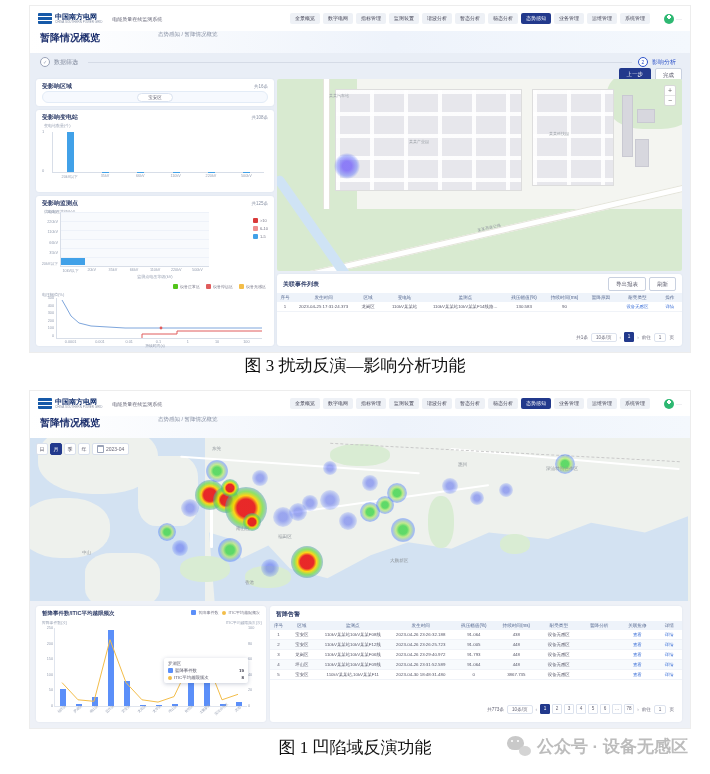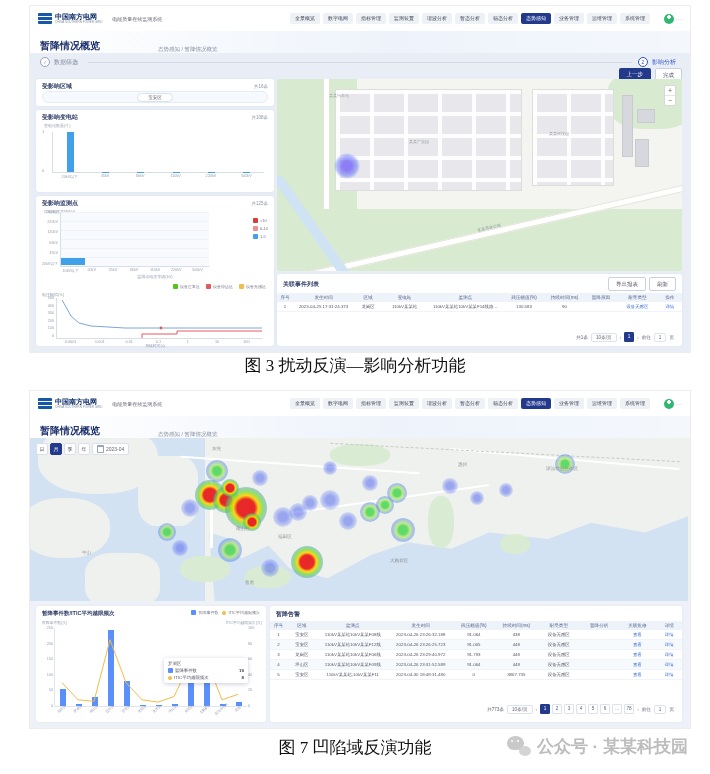--- a/index.html
+++ b/index.html
@@ -14,21 +14,21 @@
   .logo-name{font-size:7px;font-weight:bold;color:#14316f;line-height:1;}
   .logo-sub{font-size:3px;color:#8a93a6;line-height:1;margin-top:1px;}
   .app-name{font-size:5px;color:#667;margin-left:10px;}
   .nav{margin-left:auto;display:flex;gap:3px;margin-right:14px;}
   .pill{font-size:5px;line-height:1;padding:3px 5px;background:#eef1f6;border-radius:2px;color:#445;white-space:nowrap;cursor:pointer;}
   .pill.act{background:#22398c;color:#fff;}
   .user{display:flex;align-items:center;gap:2px;}
   .avatar{width:10px;height:10px;border-radius:50%;background:radial-gradient(circle at 50% 30%, #fff 0 1.6px, #2eb872 1.7px);}
   .user-more{font-size:6px;color:#99a;}
   
-  .titlebar{height:22px;display:flex;align-items:flex-end;padding:0 10px;background:linear-gradient(90deg,#ffffff,#eef3fb 55%,#f4f8fd);}
+  .titlebar{height:22px;display:flex;align-items:flex-start;padding:0 10px;background:linear-gradient(90deg,#ffffff,#eef3fb 55%,#f4f8fd);}
   .page-title{font-size:10px;font-weight:bold;color:#1c2f6d;}
   .crumb{font-size:5.5px;color:#8a93a6;margin-left:58px;}
   
   .content4{position:relative;height:299px;background:#e9eef6;}
   .stepper{position:absolute;top:3px;left:10px;right:10px;height:12px;display:flex;align-items:center;font-size:6px;}
   .stp-c{width:8px;height:8px;border-radius:50%;border:1px solid #9aa3b8;color:#9aa3b8;font-size:5px;line-height:8px;text-align:center;background:#fff;}
   .stp-c.cur{border-color:#2f54c9;color:#2f54c9;}
   .stp-l{margin:0 4px;color:#7d8699;}
   .stp-l.cur{color:#2f54c9;}
   .stp-line{flex:1;height:1px;background:#d5dbe6;margin:0 6px;}
@@ -734,21 +734,21 @@
         <span class="arrow">›</span>
         <span>前往</span>
         <span class="pgbox">1</span>
         <span>页</span>
       </div>
     </div>
   </div>
 </div>
 
 <div class="caprow">
-  <div id="cap5">图 7 凹陷域反演功能</div>
+  <div id="cap5">图 1 凹陷域反演功能</div>
   <div class="wm">
     <div class="wm-icon">
         <div class="b1"></div>
         <div class="b2"></div>
       </div>
-    <span>公众号 · 某某科技园</span>
+    <span>公众号 · 设备无感区</span>
   </div>
 </div>
 
 </body></html>

